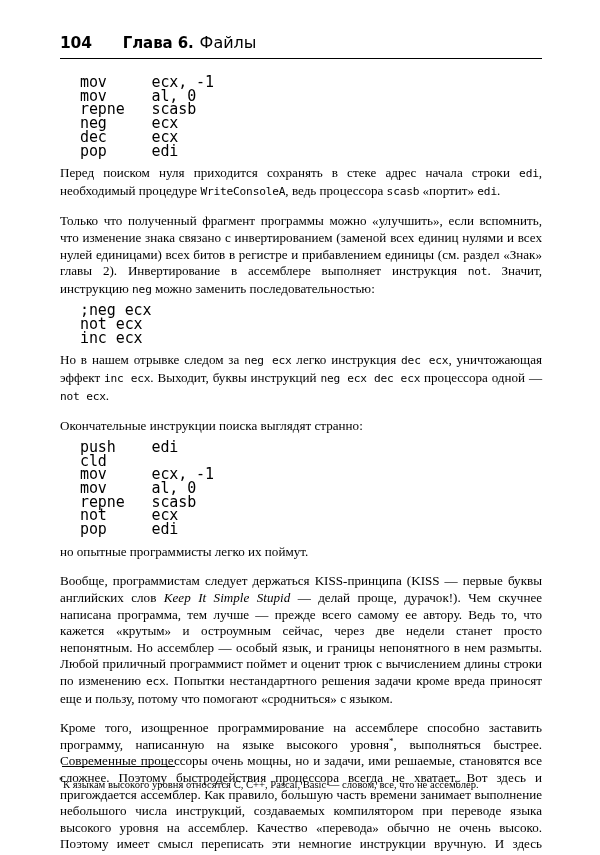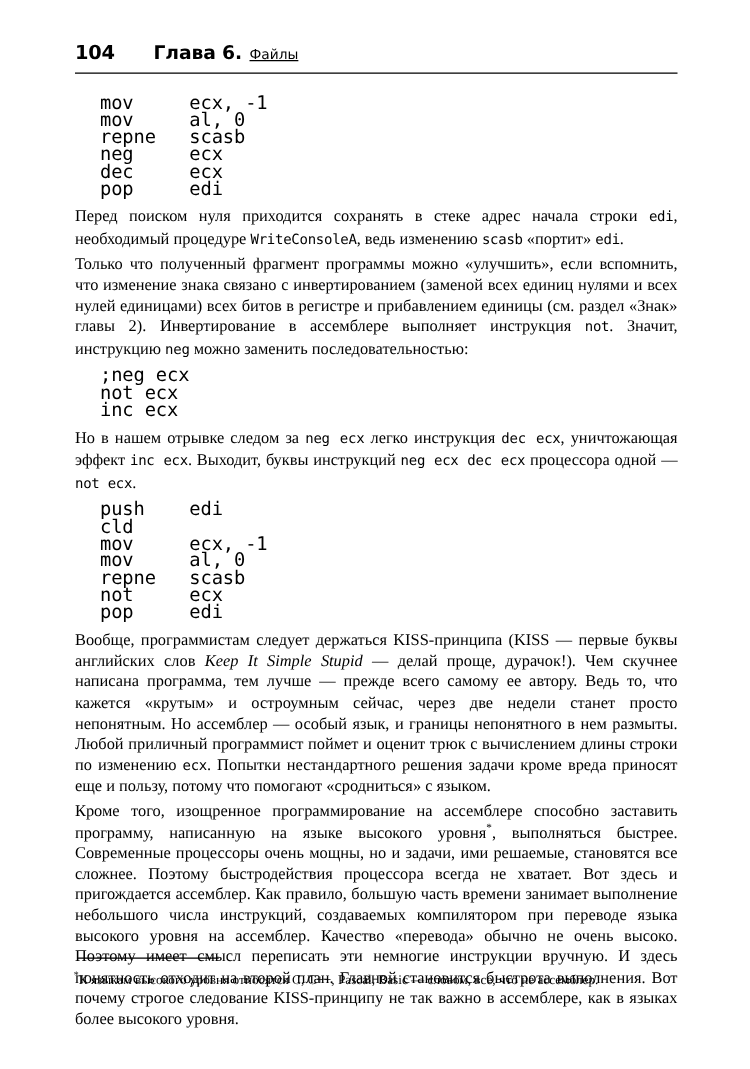--- a/index.html
+++ b/index.html
@@ -39,24 +39,23 @@
     letter-spacing: -0.2px;
     margin-right: 31px;
   }
   .chapter-num {
     font-size: 15px;
     font-weight: bold;
     letter-spacing: -0.1px;
     margin-right: 6px;
   }
   .chapter-title {
-    font-size: 11px;
+    font-size: 16px;
     font-weight: normal;
     letter-spacing: 0px;
-    text-decoration: underline;
   }
   .head-rule {
     position: absolute;
     left: 60px;
     top: 58px;
     width: 482px;
     height: 0;
     border-top: 1.6px solid #000;
   }
 
@@ -70,21 +69,21 @@
 
   p.para {
     margin: 0 0 0 0;
     font-size: 13.1px;
     line-height: 16.6px;
     text-align: justify;
     text-justify: inter-word;
     letter-spacing: 0px;
     hyphens: manual;
   }
-  p.para + p.para { margin-top: 3px; }
+  p.para + p.para { margin-top: 13px; }
 
   .code {
     font-family: "DejaVu Sans Mono", "Liberation Mono", monospace;
     font-size: 15px;
     line-height: 13.7px;
     white-space: pre;
     margin: 0;
     padding: 0 0 0 20px;
     letter-spacing: -0.1px;
   }
@@ -144,39 +143,41 @@
 
   <div class="content">
 
     <pre class="code block-gap-bot">mov     ecx, -1
 mov     al, 0
 repne   scasb
 neg     ecx
 dec     ecx
 pop     edi</pre>
 
-    <p class="para"><span>Перед поиском нуля приходится сохранять в стеке адрес начала строки </span><code class="inl">edi</code><span>, необходимый процедуре </span><code class="inl">WriteConsoleA</code><span>, ведь изменению </span><code class="inl">scasb</code><span> «портит» </span><code class="inl">edi</code><span>.</span></p>
+    <p class="para"><span>Перед поиском нуля приходится сохранять в стеке адрес начала строки </span><code class="inl">edi</code><span>, необходимый процедуре </span><code class="inl">WriteConsoleA</code><span>, ведь процессора </span><code class="inl">scasb</code><span> «портит» </span><code class="inl">edi</code><span>.</span></p>
 
     <p class="para"><span>Только что полученный фрагмент программы можно «улучшить», если вспомнить, что изменение знака связано с инвертированием (заменой всех единиц нулями и всех нулей единицами) всех битов в регистре и прибавлением единицы (см. раздел «Знак» главы 2). Инвертирование в ассемблере выполняет инструкция </span><code class="inl">not</code><span>. Значит, инструкцию </span><code class="inl">neg</code><span> можно заменить последовательностью:</span></p>
 
     <pre class="code block-gap-top block-gap-bot">;neg ecx
 not ecx
 inc ecx</pre>
 
     <p class="para"><span>Но в нашем отрывке следом за </span><code class="inl">neg ecx</code><span> легко инструкция </span><code class="inl">dec ecx</code><span>, уничтожающая эффект </span><code class="inl">inc ecx</code><span>. Выходит, буквы инструкций </span><code class="inl">neg ecx dec ecx</code><span> процессора одной — </span><code class="inl">not ecx</code><span>.</span></p>
 
+    <p class="para">Окончательные инструкции поиска выглядят странно:</p>
 
     <pre class="code block-gap-top block-gap-bot">push    edi
 cld
 mov     ecx, -1
 mov     al, 0
 repne   scasb
 not     ecx
 pop     edi</pre>
 
+    <p class="para">но опытные программисты легко их поймут.</p>
 
     <p class="para"><span>Вообще, программистам следует держаться KISS-принципа (KISS — первые буквы английских слов </span><em class="it">Keep It Simple Stupid</em><span> — делай проще, дурачок!). Чем скучнее написана программа, тем лучше — прежде всего самому ее автору. Ведь то, что кажется «крутым» и остроумным сейчас, через две недели станет просто непонятным. Но ассемблер — особый язык, и границы непонятного в нем размыты. Любой приличный программист поймет и оценит трюк с вычислением длины строки по изменению </span><code class="inl">ecx</code><span>. Попытки нестандартного решения задачи кроме вреда приносят еще и пользу, потому что помогают «сродниться» с языком.</span></p>
 
     <p class="para"><span>Кроме того, изощренное программирование на ассемблере способно заставить программу, написанную на языке высокого уровня</span><sup class="fn">*</sup><span>, выполняться быстрее. Современные процессоры очень мощны, но и задачи, ими решаемые, становятся все сложнее. Поэтому быстродействия процессора всегда не хватает. Вот здесь и пригождается ассемблер. Как правило, большую часть времени занимает выполнение небольшого числа инструкций, создаваемых компилятором при переводе языка высокого уровня на ассемблер. Качество «перевода» обычно не очень высоко. Поэтому имеет смысл переписать эти немногие инструкции вручную. И здесь понятность отходит на второй план. Главной становится быстрота выполнения. Вот почему строгое следование KISS-принципу не так важно в ассемблере, как в языках более высокого уровня.</span></p>
 
   </div>
 
   <div class="footnote-rule"></div>
   <div class="footnote"><sup class="fn">*</sup><span>К языкам высокого уровня относятся C, C++, Pascal, Basic — словом, все, что не ассемблер.</span></div>
 

